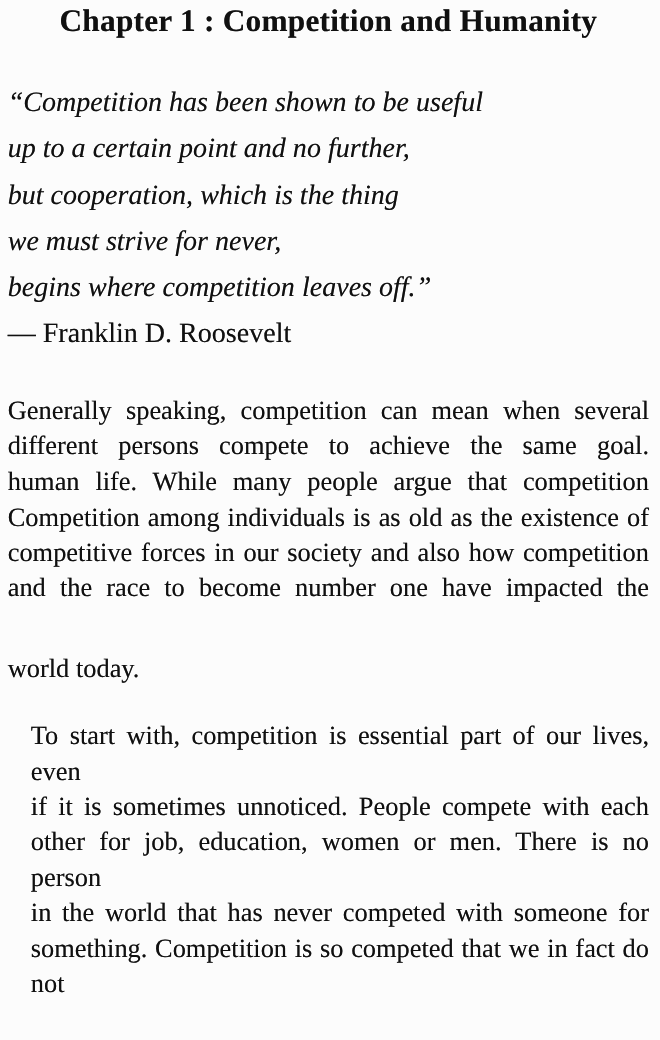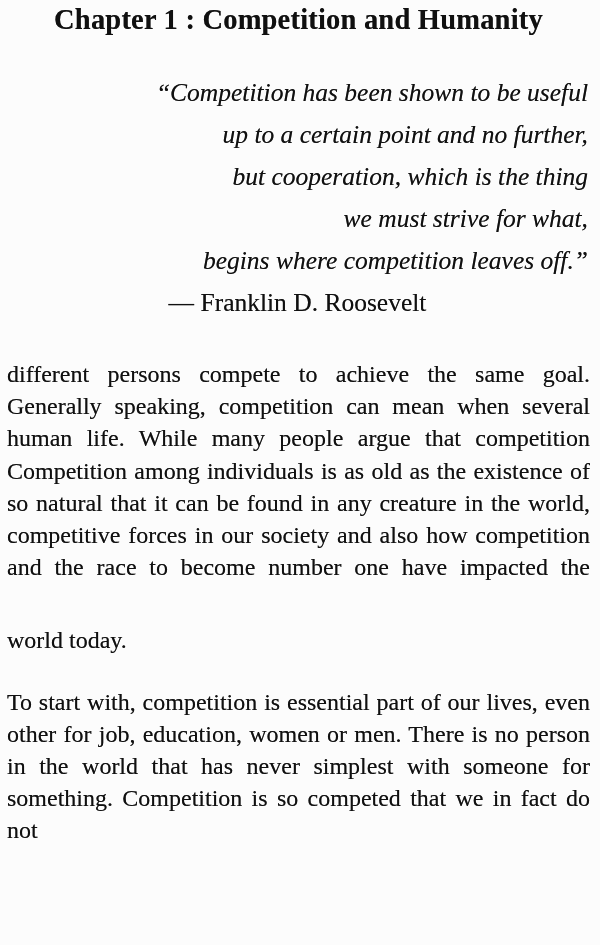--- a/index.html
+++ b/index.html
@@ -22,69 +22,69 @@
     line-height:36px;
     text-align:center;
     letter-spacing:0.2px;
   }
   .quote {
     margin-top:34px;
     font-style:italic;
     font-size:25.5px;
     line-height:42px;
   }
-  .quote-line { text-align:right; padding-right:2px; }
+  .quote-line { text-align:left; padding-right:2px; }
   .quote-attribution {
-    text-align:center;
+    text-align:left;
     font-style:normal;
     padding-right:2px;
   }
   .body-text {
     margin-top:34px;
     font-size:24px;
     line-height:32.2px;
   }
   .paragraph { margin:0; }
-  .paragraph + .paragraph { margin-top:29px; }
+  .paragraph + .paragraph { margin-top:29px;margin-left:21px; }
   .body-line {
     text-align:justify;
     text-align-last:justify;
   }
   .body-line.rag { text-align-last:left;margin-top:41px; }
 </style>
 </head>
 <body>
 
 <div class="page">
 
   <h1 class="title">Chapter 1 : Competition and Humanity</h1>
 
   <div class="quote">
     <div class="quote-line">“Competition has been shown to be useful</div>
     <div class="quote-line">up to a certain point and no further,</div>
     <div class="quote-line">but cooperation, which is the thing</div>
-    <div class="quote-line">we must strive for what,</div>
+    <div class="quote-line">we must strive for never,</div>
     <div class="quote-line">begins where competition leaves off.”</div>
     <div class="quote-attribution">— Franklin D. Roosevelt</div>
   </div>
 
   <div class="body-text">
 
     <div class="paragraph">
+      <div class="body-line">Generally speaking, competition can mean when several</div>
       <div class="body-line">different persons compete to achieve the same goal.</div>
-      <div class="body-line">Generally speaking, competition can mean when several</div>
       <div class="body-line">human life. While many people argue that competition</div>
       <div class="body-line">Competition among individuals is as old as the existence of</div>
-      <div class="body-line">so natural that it can be found in any creature in the world,</div>
       <div class="body-line">competitive forces in our society and also how competition</div>
       <div class="body-line">and the race to become number one have impacted the</div>
       <div class="body-line rag">world today.</div>
     </div>
 
     <div class="paragraph">
       <div class="body-line">To start with, competition is essential part of our lives, even</div>
+      <div class="body-line">if it is sometimes unnoticed. People compete with each</div>
       <div class="body-line">other for job, education, women or men. There is no person</div>
-      <div class="body-line">in the world that has never simplest with someone for</div>
+      <div class="body-line">in the world that has never competed with someone for</div>
       <div class="body-line">something. Competition is so competed that we in fact do not</div>
     </div>
 
   </div>
 </div>
 
 </body></html>

